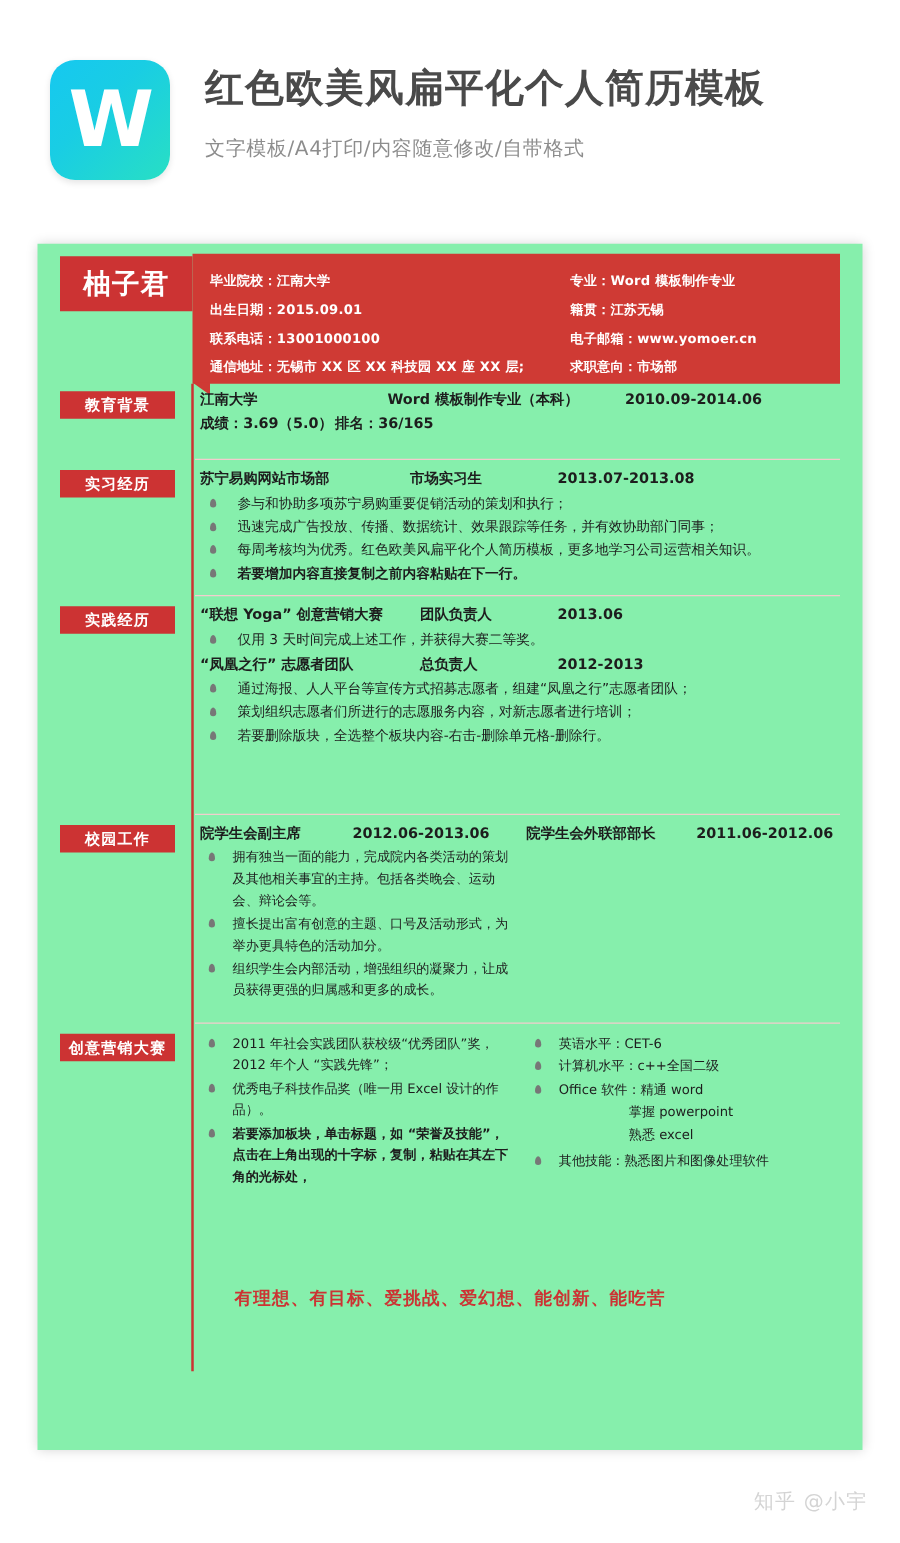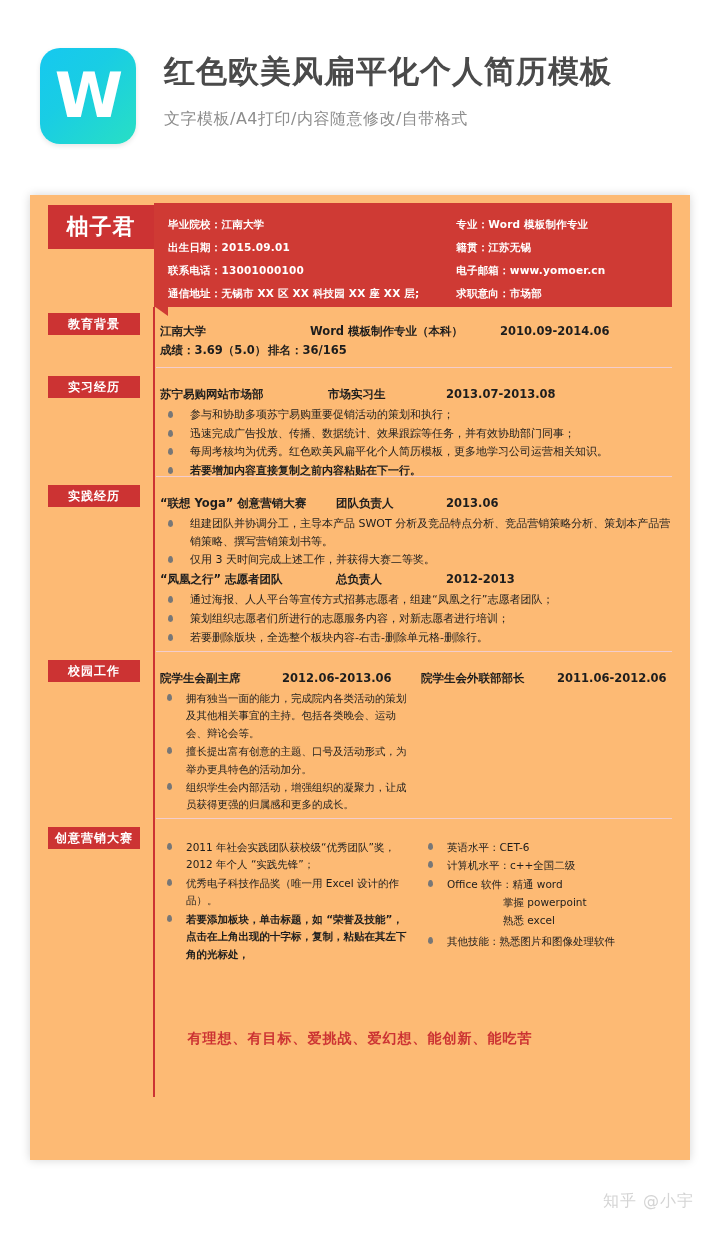--- a/index.html
+++ b/index.html
@@ -58,21 +58,21 @@
     font-size: 16px;
     color: #8d8d8d;
     letter-spacing: 0.5px;
   }
 
   
   .paper {
     position: absolute;
     left: 30px; top: 195px;
     width: 660px; height: 965px;
-    background: #fdba74;
+    background: #86efac;
     box-shadow: 0 0 9px rgba(0,0,0,0.17);
   }
 
   
   .name-block {
     position: absolute;
     left: 18px; top: 10px;
     width: 106px; height: 44px;
     background: #cc3333;
     display: flex; align-items: center; justify-content: center;
@@ -126,21 +126,21 @@
     width: 92px; height: 22px;
     background: #cc3333;
     color: #ffffff;
     font-size: 12px;
     font-weight: 700;
     letter-spacing: 1px;
     display: flex; align-items: center; justify-content: center;
   }
 
   
-  .sec-body { position: absolute; left: 130px; width: 512px; margin-top: 12px; }
+  .sec-body { position: absolute; left: 130px; width: 512px; }
   .row-head {
     display: flex;
     font-size: 11.5px;
     font-weight: 700;
     color: #1d1d1d;
     line-height: 1.55;
     white-space: nowrap;
   }
   .row-head .c1 { width: 150px; }
   .row-head .c2 { width: 120px; }
@@ -295,21 +295,20 @@
   <div class="divider" style="top:281px;"></div>
 
   <div class="sec-label" style="left:18px; top:290px;">实践经历</div>
   <div class="sec-body" style="top:288px;">
     <div class="row-head">
       <span class="c1" style="width:176px;">“联想 Yoga” 创意营销大赛</span>
       <span class="c2" style="width:110px;">团队负责人</span>
       <span class="c3">2013.06</span>
     </div>
     <ul class="bullets">
-      <li>组建团队并协调分工，主导本产品 SWOT 分析及竞品特点分析、竞品营销策略分析、策划本产品营销策略、撰写营销策划书等。</li>
       <li>仅用 3 天时间完成上述工作，并获得大赛二等奖。</li>
     </ul>
     <div class="row-head" style="margin-top:2px;">
       <span class="c1" style="width:176px;">“凤凰之行” 志愿者团队</span>
       <span class="c2" style="width:110px;">总负责人</span>
       <span class="c3">2012-2013</span>
     </div>
     <ul class="bullets">
       <li>通过海报、人人平台等宣传方式招募志愿者，组建“凤凰之行”志愿者团队；</li>
       <li>策划组织志愿者们所进行的志愿服务内容，对新志愿者进行培训；</li>

